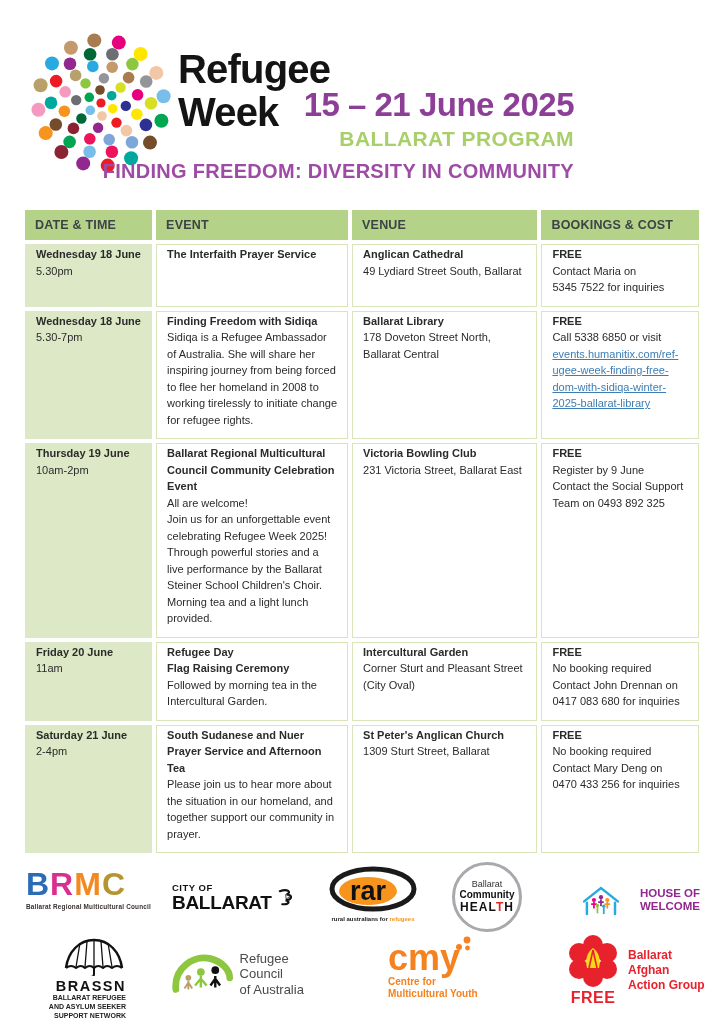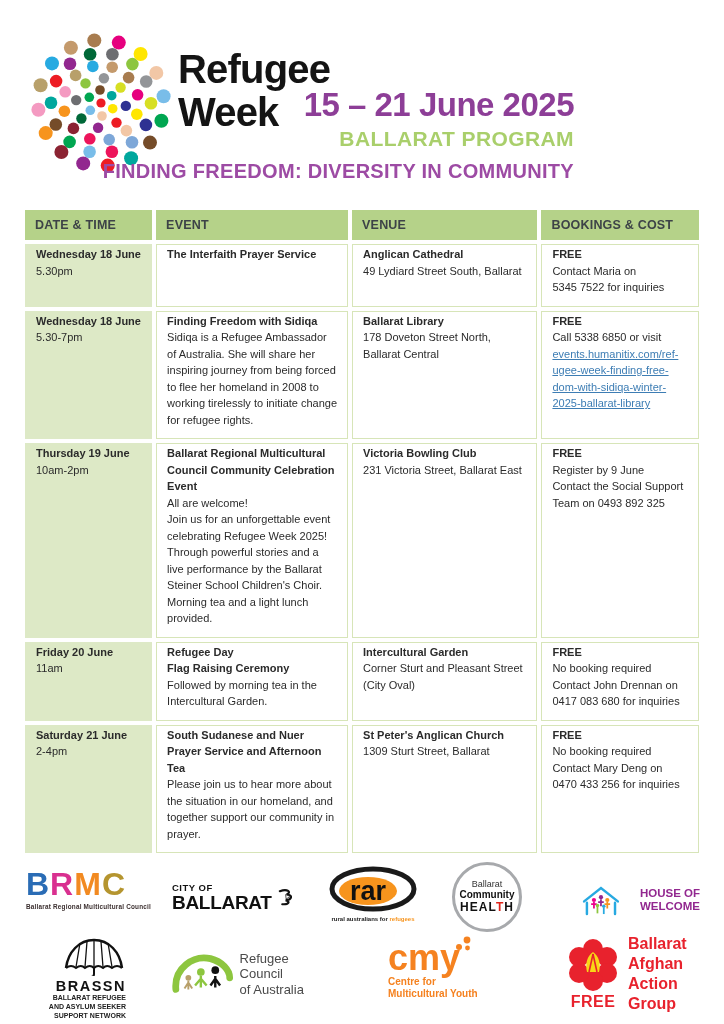--- a/index.html
+++ b/index.html
@@ -63,21 +63,21 @@
   .rcoa-text { font-size:13px; color:#4a4a4a; line-height:1.2; margin-left:6px; white-space:pre-line; }
   
   .cmy { left:388px; top:942px; width:100px; }
   .cmy-title { font-size:36px; font-weight:800; color:#f58220; line-height:0.9; position:relative; display:inline-block; }
   .cmy-flower { position:absolute; right:-12px; top:-6px; }
   .cmy-caption { font-size:10px; font-weight:800; color:#f58220; line-height:1.2; white-space:pre-line; margin-top:2px; }
   
   .baag { left:566px; top:934px; width:140px; display:flex; align-items:center; }
   .baag-left { text-align:center; }
   .baag-title { font-size:16px; font-weight:800; color:#e8222d; line-height:1; margin-top:-2px; letter-spacing:0.5px; }
-  .baag-caption { font-size:16px; font-weight:700; color:#e8222d; line-height:1.25; margin-left:8px; white-space:pre-line; }
+  .baag-caption { font-size:12px; font-weight:700; color:#e8222d; line-height:1.25; margin-left:8px; white-space:pre-line; }
 </style>
 </head>
 <body>
 
 <div class="page">
 
   <svg class="dot-logo" viewBox="-73 -73 146 146">
       <circle cx="0.0" cy="0.0" r="4.6" fill="#ed1c24"></circle>
       <circle cx="11.7" cy="5.7" r="4.8" fill="#ffe600"></circle>
       <circle cx="1.0" cy="13.0" r="4.8" fill="#f2c7a6"></circle>

